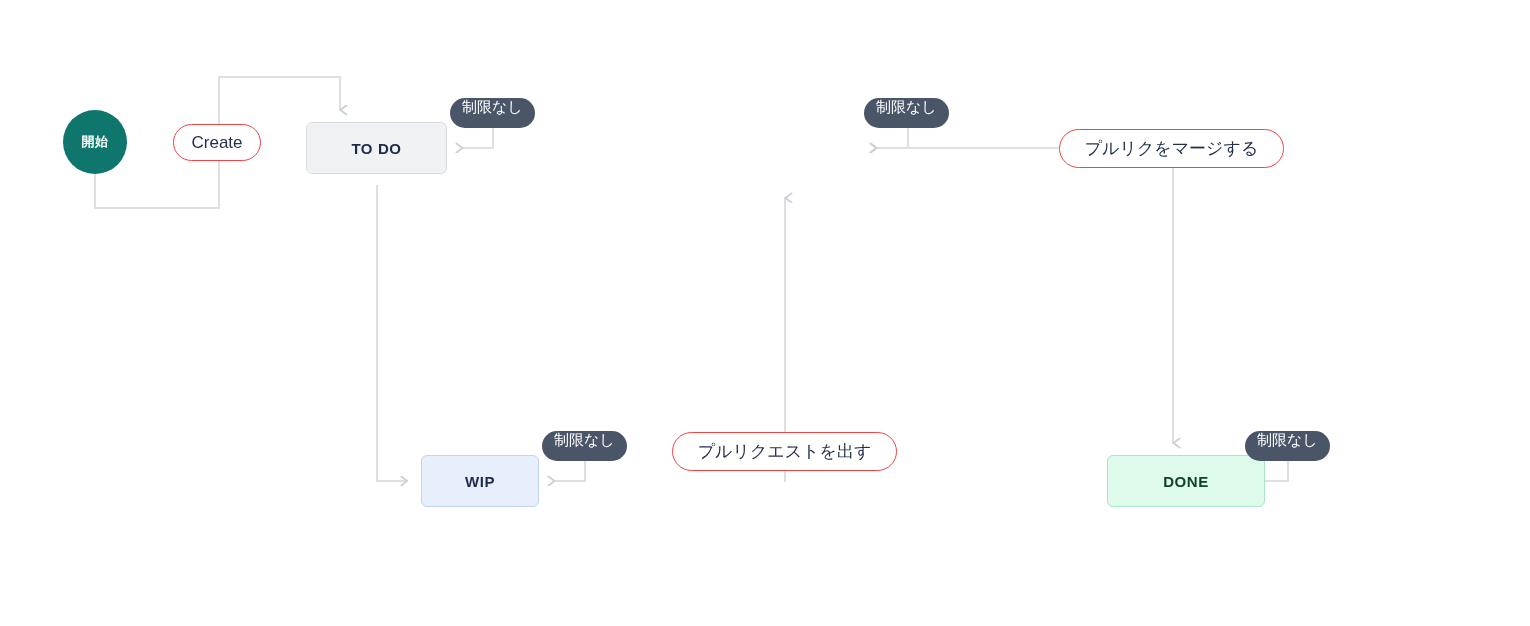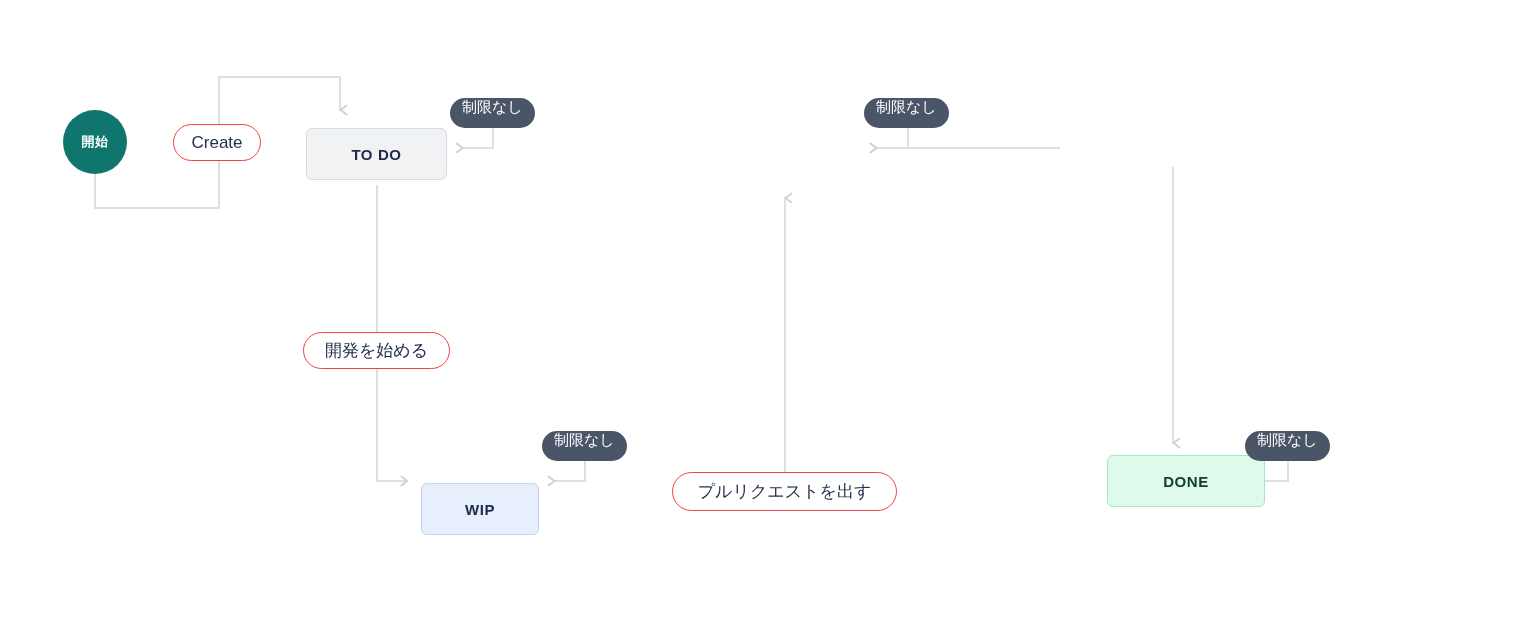--- a/index.html
+++ b/index.html
@@ -52,21 +52,20 @@
   }
   .status-review {
     background: #e8effc;
     border-color: #c2d3f3;
     color: #1e2a4a;
   }
   .status-wip {
     background: #e8effc;
     border-color: #c2d3f3;
     color: #1e2a4a;
-    margin-top: 28px;
   }
   .status-done {
     background: #defaeb;
     border-color: #a8e6c4;
     color: #12402a;
   }
 
   .start-circle {
     border-radius: 50%;
     background: #0f766e;
@@ -141,45 +140,45 @@
       <path d="M585,461 L585,481 L555,481" marker-end="url(#arrow-left)"></path>
 
       <path d="M1288,461 L1288,481 L1258,481" marker-end="url(#arrow-left)"></path>
     </g>
   </svg>
 
   <div class="node start-circle" style="left:63px; top:110px; width:64px; height:64px;">
     <span>開始</span>
   </div>
 
-  <div class="node status-box status-todo" style="left:306px; top:128px; width:141px; height:52px;">
+  <div class="node status-box status-todo" style="left:306px; top:122px; width:141px; height:52px;">
     <span>TO DO</span>
   </div>
 
 
   <div class="node status-box status-wip" style="left:421px; top:455px; width:118px; height:52px;">
     <span>WIP</span>
   </div>
 
   <div class="node status-box status-done" style="left:1107px; top:455px; width:158px; height:52px;">
     <span>DONE</span>
   </div>
 
   <div class="node pill" style="left:173px; top:124px; width:88px; height:37px;">
     <span>Create</span>
   </div>
 
-  <div class="node pill" style="left:303px; top:332px; width:147px; height:37px;">
-    <span>開発を始める</span>
-  </div>
 
-  <div class="node pill" style="left:672px; top:432px; width:225px; height:39px;margin-top:40px;">
+  <div class="node pill" style="left:672px; top:432px; width:225px; height:39px;">
     <span>プルリクエストを出す</span>
   </div>
 
+  <div class="node pill" style="left:1059px; top:129px; width:225px; height:39px;">
+    <span>プルリクをマージする</span>
+  </div>
 
   <div class="badge" style="left:450px; top:98px;">
     <span>制限なし</span>
   </div>
 
   <div class="badge" style="left:864px; top:98px;">
     <span>制限なし</span>
   </div>
 
   <div class="badge" style="left:542px; top:431px;">

